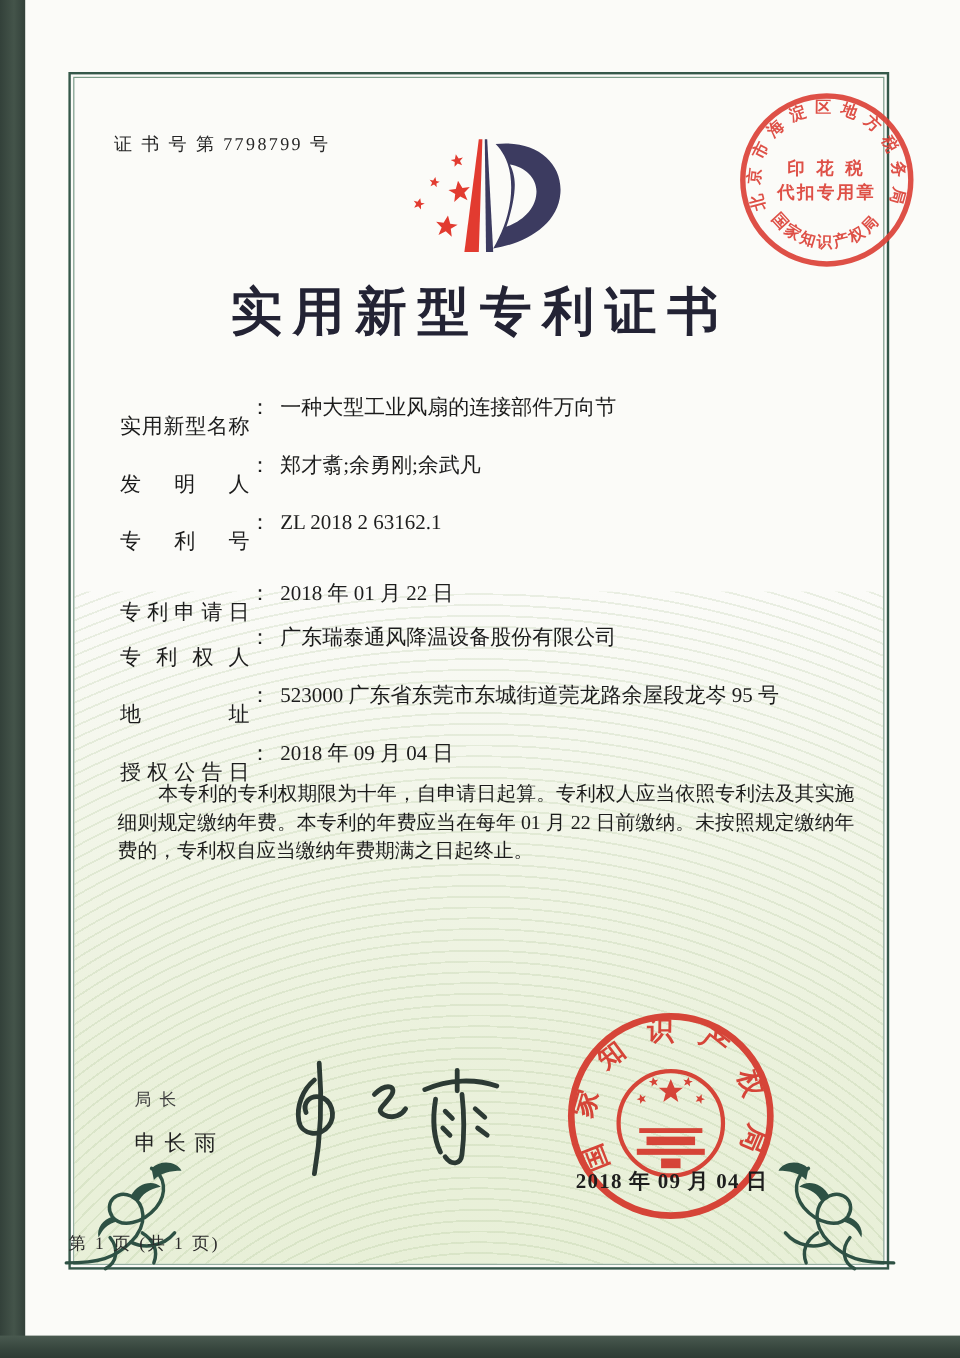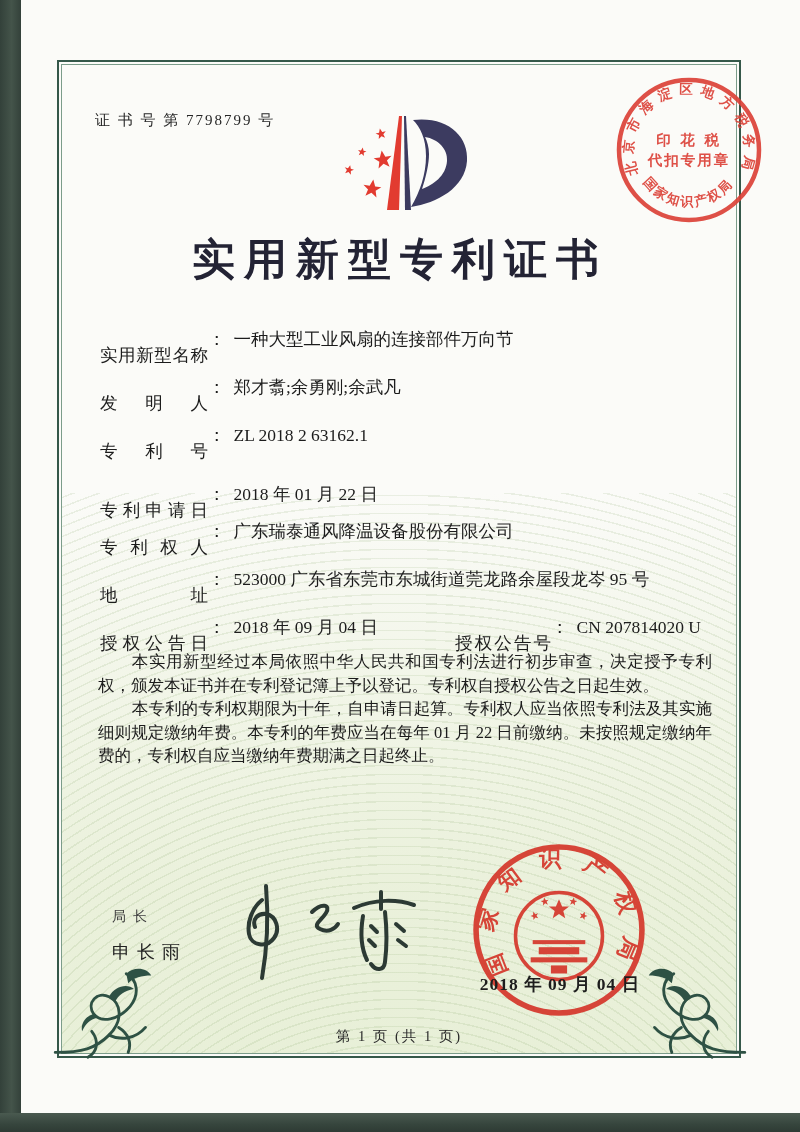--- a/index.html
+++ b/index.html
@@ -64,21 +64,21 @@
   .sign-role { position:absolute; left:112px; top:908px; font-size:14px; letter-spacing:7px; color:#404040; }
   .sign-name { position:absolute; left:112px; top:940px; font-size:18px; letter-spacing:7px; color:#222; }
   .signature-svg { position:absolute; left:232px; top:880px; width:200px; height:105px; }
 
   .seal { position:absolute; left:472px; top:843px; width:174px; height:174px; opacity:.93; }
   .seal-date {
     position:absolute; left:470px; top:972px; width:180px; text-align:center;
     font-size:17.5px; font-weight:600; letter-spacing:1px; color:#1d1d1d;
   }
   .footer {
-    position:absolute; left:57px; top:1027px; width:684px; text-align:center;
+    position:absolute; left:57px; top:1027px; width:684px; text-align:left;
     font-size:14.5px; letter-spacing:2px; color:#2a2a2a;
   }
 </style>
 </head>
 <body>
 
 <svg width="0" height="0" style="position:absolute" aria-hidden="true">
   <defs>
     <path id="star" d="M0,-10 L2.94,-3.09 L9.51,-3.09 L4.05,1.18 L5.88,8.09 L0,4 L-5.88,8.09 L-4.05,1.18 L-9.51,-3.09 L-2.94,-3.09 Z"></path>
   </defs>
@@ -168,27 +168,23 @@
   <span class="field-label">专利申请日</span><span class="field-colon">：</span><span class="field-value">2018 年 01 月 22 日</span>
 </div>
 <div class="field-row" style="top:519px">
   <span class="field-label">专利权人</span><span class="field-colon">：</span><span class="field-value">广东瑞泰通风降温设备股份有限公司</span>
 </div>
 <div class="field-row" style="top:567px">
   <span class="field-label">地址</span><span class="field-colon">：</span><span class="field-value">523000 广东省东莞市东城街道莞龙路余屋段龙岑 95 号</span>
 </div>
 <div class="field-row" style="top:615px">
   <span class="field-label">授权公告日</span><span class="field-colon">：</span><span class="field-value">2018 年 09 月 04 日</span>
-  <span class="field-pair2">
-    <span class="field-label">授权公告号</span><span class="field-colon">：</span><span class="field-value">CN 207814020 U</span>
-  </span>
 </div>
 
 <div class="body-text">
-  <p>本实用新型经过本局依照中华人民共和国专利法进行初步审查，决定授予专利权，颁发本证书并在专利登记簿上予以登记。专利权自授权公告之日起生效。</p>
   <p>本专利的专利权期限为十年，自申请日起算。专利权人应当依照专利法及其实施细则规定缴纳年费。本专利的年费应当在每年 01 月 22 日前缴纳。未按照规定缴纳年费的，专利权自应当缴纳年费期满之日起终止。</p>
 </div>
 
 <div class="sign-role">局长</div>
 <div class="sign-name">申长雨</div>
 <svg class="signature-svg" viewBox="0 0 200 105">
   <g fill="none" stroke="#2c3a34" stroke-width="4" stroke-linecap="round">
     <path d="M30,20 C20,28 15,42 17,54 C19,66 35,68 42,58 C48,50 45,36 34,34 C26,33 20,39 23,47"></path>
     <path d="M34,6 C36,30 36,64 30,98"></path>
     <path d="M80,32 C90,22 99,25 94,33 C89,41 80,45 88,49 C96,53 103,49 106,44"></path>

